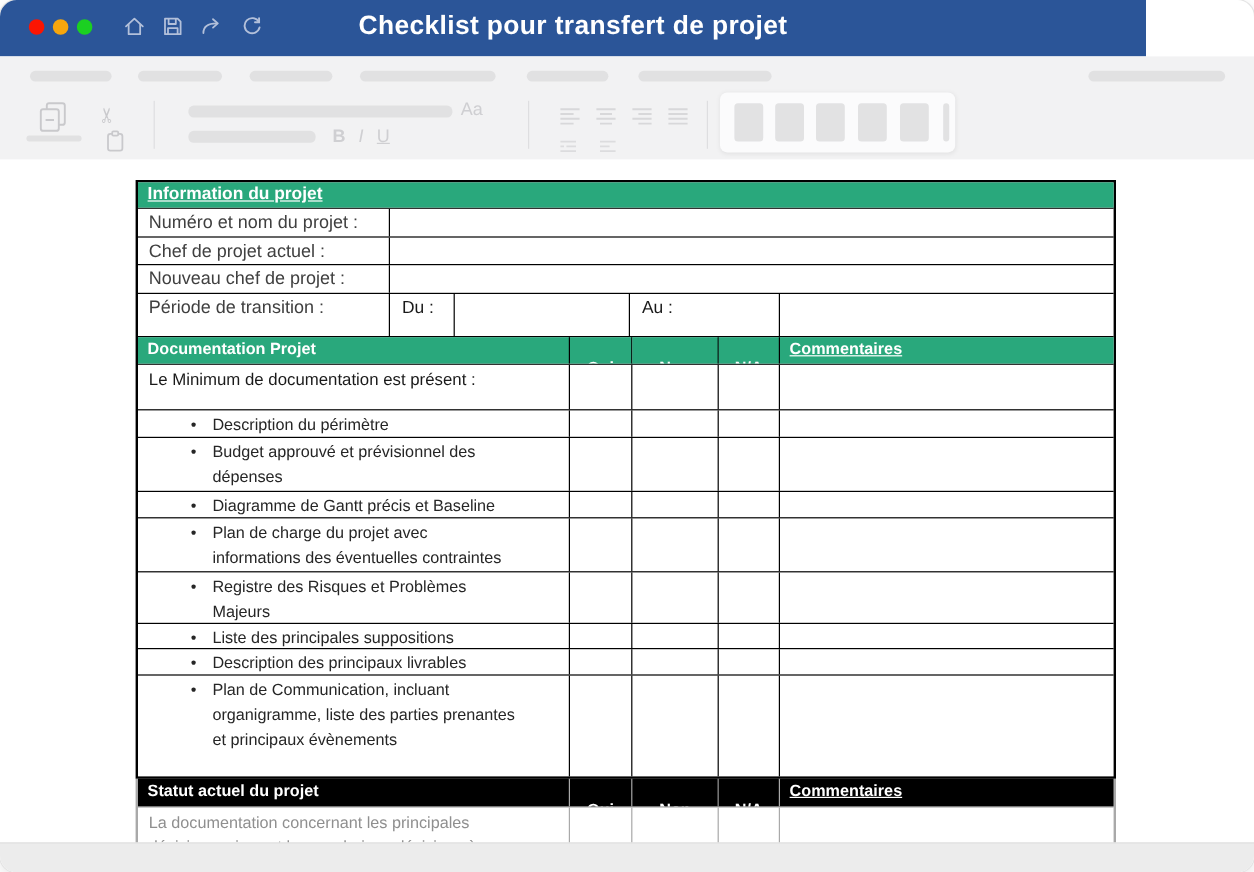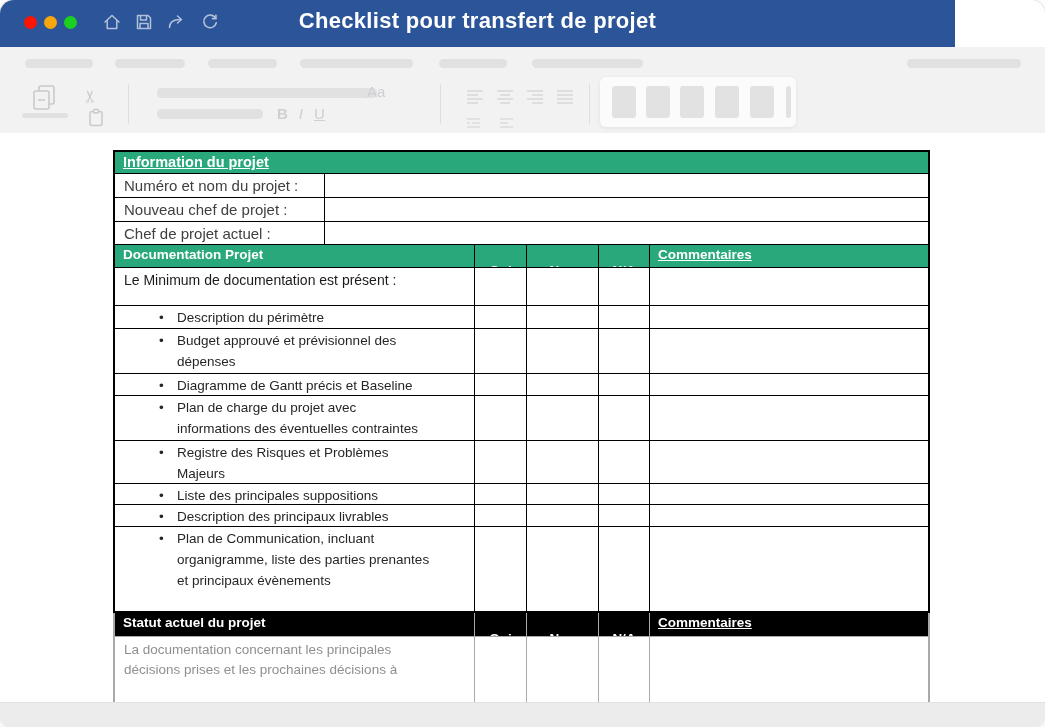--- a/index.html
+++ b/index.html
@@ -143,21 +143,21 @@
     <span class="scissors">✂</span>
     <span class="g-el" style="left:87px;top:61px;">
       <svg width="18" height="19" viewBox="0 0 18 19" fill="none" stroke="#c9c9cc" stroke-width="1.5" stroke-linejoin="round">
         <rect x="3" y="3.5" width="12" height="14" rx="2"></rect>
         <rect x="6.5" y="1.5" width="5" height="3.5" rx="1" fill="#f2f2f3"></rect>
       </svg>
     </span>
     <div class="vdiv" style="left:128px;"></div>
 
     <div class="pill" style="left:157px;top:41px;width:220px;height:10px;"></div>
-    <span class="g-el gray-txt" style="left:367px;top:36px;font-size:15px;">Aa</span>
+    <span class="g-el gray-txt" style="left:384px;top:36px;font-size:15px;">Aa</span>
     <div class="pill" style="left:157px;top:62px;width:106px;height:10px;"></div>
     <div class="biu">
       <span class="b">B</span>
       <span class="i">I</span>
       <span class="u">U</span>
     </div>
     <div class="vdiv" style="left:440px;"></div>
 
     <span class="g-el" style="left:466px;top:42px;">
       <svg width="20" height="16" viewBox="0 0 20 16" stroke="#d8d8da" stroke-width="1.6">
@@ -206,26 +206,33 @@
   <div class="ptable">
 
     <div class="sec-main">
       <div class="row cols1 h22 hdr-green">
         <div class="cell hdr-label">Information du projet</div>
       </div>
       <div class="row cols2 h24">
         <div class="cell lbl">Numéro et nom du projet :</div>
         <div class="cell"></div>
       </div>
+      <div class="row cols2 h23">
+        <div class="cell lbl">Chef de projet actuel :</div>
+        <div class="cell"></div>
+      </div>
       <div class="row cols2 h24">
         <div class="cell lbl">Nouveau chef de projet :</div>
         <div class="cell"></div>
       </div>
-      <div class="row cols2 h23">
-        <div class="cell lbl">Chef de projet actuel :</div>
+      <div class="row cols5t h36">
+        <div class="cell lbl">Période de transition :</div>
+        <div class="cell duau">Du :</div>
+        <div class="cell"></div>
+        <div class="cell duau">Au :</div>
         <div class="cell"></div>
       </div>
 
       <div class="row cols5 h23 hdr-green">
         <div class="cell hdr-label-sm">Documentation Projet</div>
         <div class="cell cc">Oui</div>
         <div class="cell cc">Non</div>
         <div class="cell cc">N/A</div>
         <div class="cell cl">Commentaires</div>
       </div>

